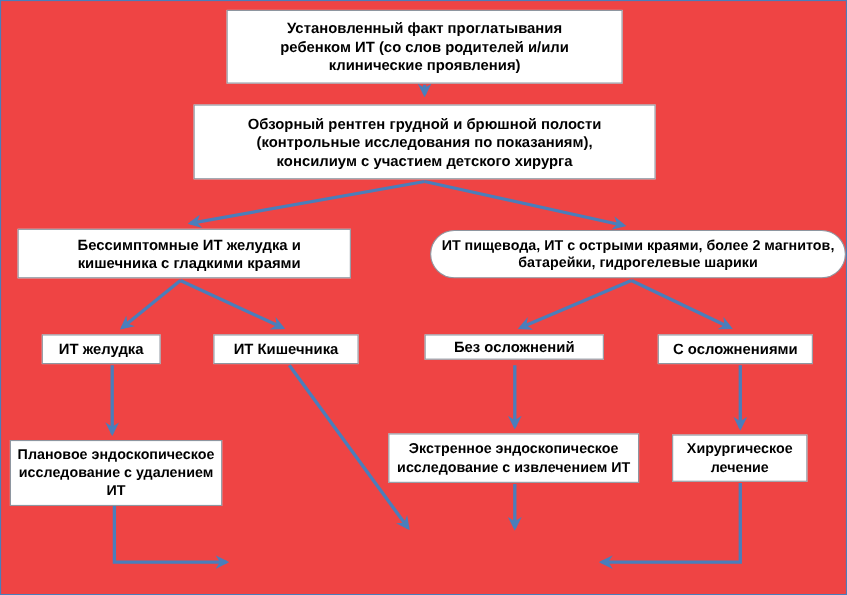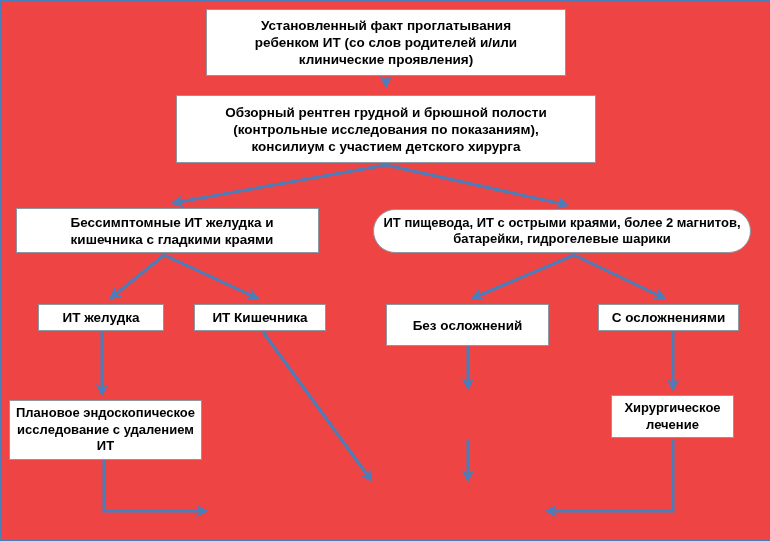--- a/index.html
+++ b/index.html
@@ -76,33 +76,35 @@
 ребенком ИТ (со слов родителей и/или
 клинические проявления)</div>
 
   <div class="box" style="left:175px; top:94px; width:420px; height:68px;">Обзорный рентген грудной и брюшной полости
 (контрольные исследования по показаниям),
 консилиум с участием детского хирурга</div>
 
   <div class="box" style="left:15px; top:207px; width:303px; height:45px;padding-left:13px;">Бессимптомные ИТ желудка и
 кишечника с гладкими краями</div>
 
-  <div class="box sm" style="left:372px; top:208px; width:378px; height:44px;border-radius:22px;">ИТ пищевода, ИТ с острыми краями, более 2 магнитов,
+  <div class="box sm" style="left:390px; top:208px; width:378px; height:44px;border-radius:22px;">ИТ пищевода, ИТ с острыми краями, более 2 магнитов,
 батарейки, гидрогелевые шарики</div>
 
-  <div class="box" style="left:37px; top:303px; width:126px; height:27px;">ИТ желудка</div>
+  <div class="box" style="left:37px; top:303px; width:108px; height:27px;">ИТ желудка</div>
 
   <div class="box" style="left:193px; top:303px; width:132px; height:27px;">ИТ Кишечника</div>
 
-  <div class="box" style="left:385px; top:303px; width:163px; height:42px;">Без осложнений</div>
+  <div class="box" style="left:385px; top:303px; width:163px; height:23px;">Без осложнений</div>
 
   <div class="box" style="left:597px; top:303px; width:141px; height:27px;text-align:right;">С осложнениями</div>
 
   <div class="box sm" style="left:8px; top:399px; width:193px; height:60px;">Плановое эндоскопическое
 исследование с удалением
 ИТ</div>
 
+  <div class="box sm" style="left:352px; top:393px; width:228px; height:45px;">Экстренное эндоскопическое
+исследование с извлечением ИТ</div>
 
   <div class="box sm" style="left:610px; top:394px; width:123px; height:43px;">Хирургическое
 лечение</div>
 
 
 </div>
 
 </body></html>

